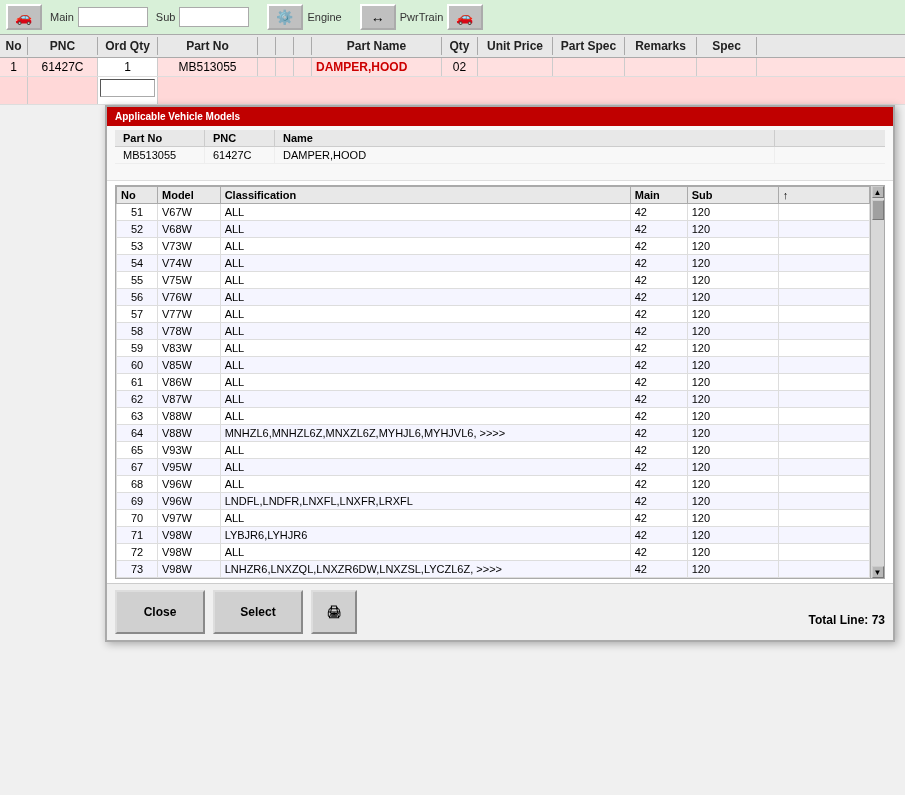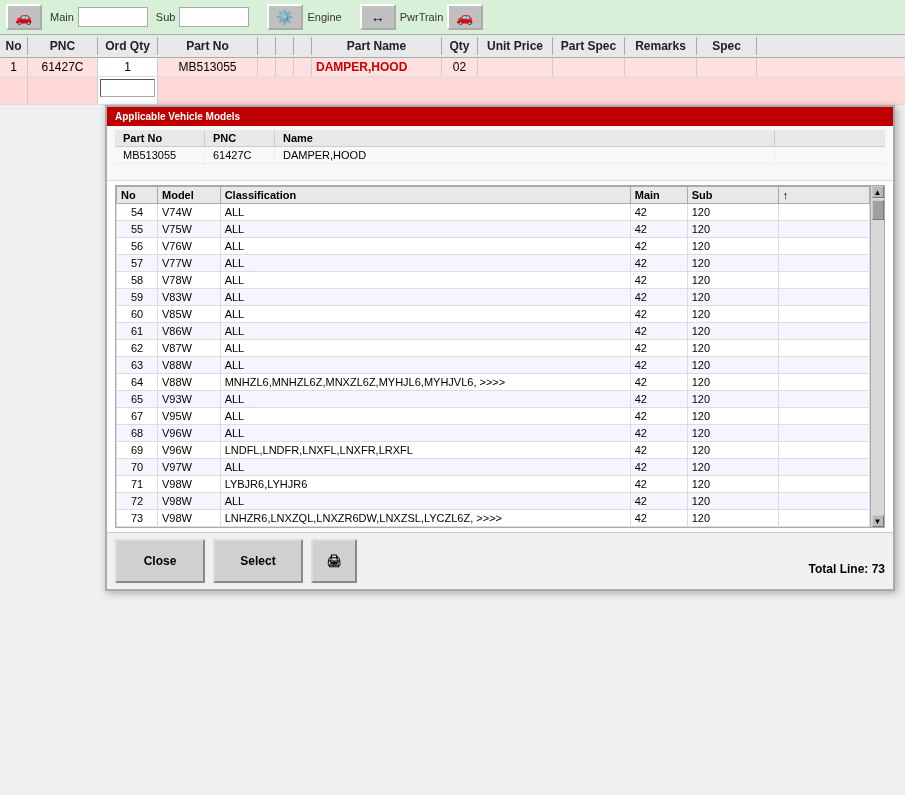--- a/index.html
+++ b/index.html
@@ -300,20 +300,44 @@
             <tr>
               <th style="width:36px">No</th>
               <th style="width:55px">Model</th>
               <th style="width:360px">Classification</th>
               <th style="width:50px">Main</th>
               <th style="width:80px">Sub</th>
               <th style="width:80px">↑</th>
             </tr>
           </thead>
           <tbody id="vtable-body">
+          <tr style="background: rgb(255, 255, 255);">
+      <td style="text-align:center">51</td>
+      <td>V67W</td>
+      <td>ALL</td>
+      <td>42</td>
+      <td>120</td>
+      <td></td>
+    </tr>
+              <tr style="background: rgb(240, 240, 255);">
+      <td style="text-align:center">52</td>
+      <td>V68W</td>
+      <td>ALL</td>
+      <td>42</td>
+      <td>120</td>
+      <td></td>
+    </tr>
+              <tr style="background: rgb(255, 255, 255);">
+      <td style="text-align:center">53</td>
+      <td>V73W</td>
+      <td>ALL</td>
+      <td>42</td>
+      <td>120</td>
+      <td></td>
+    </tr>
               <tr style="background: rgb(240, 240, 255);">
       <td style="text-align:center">54</td>
       <td>V74W</td>
       <td>ALL</td>
       <td>42</td>
       <td>120</td>
       <td></td>
     </tr>
               <tr style="background: rgb(255, 255, 255);">
       <td style="text-align:center">55</td>

